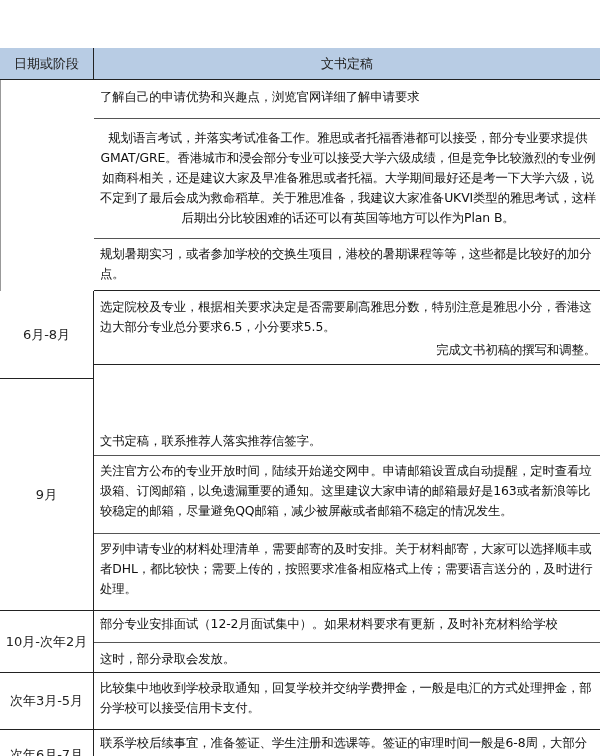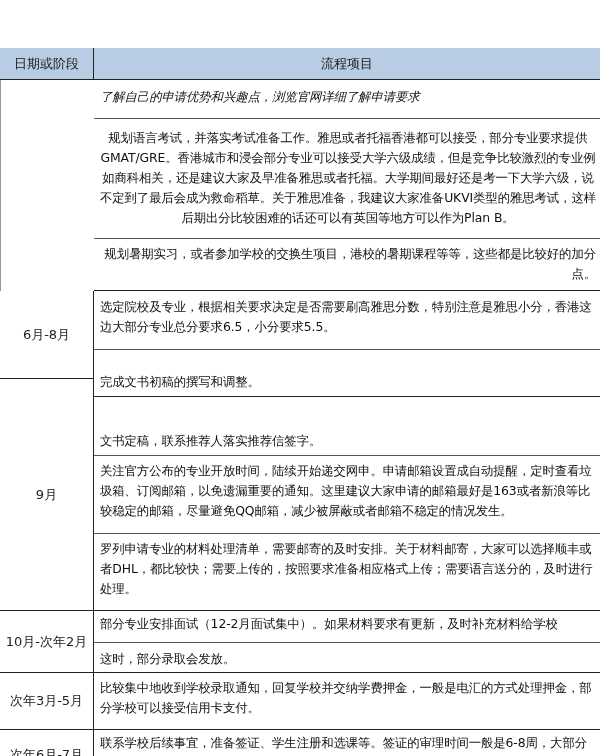--- a/index.html
+++ b/index.html
@@ -25,29 +25,29 @@
   .watermark { position: absolute; right: 14px; top: 718px; font-size: 15px;
                color: rgba(180,180,180,0.85); letter-spacing: 1px; }
 </style>
 </head>
 <body>
 
 <div class="tbl">
   <div class="left-edge"></div>
 
   <div class="hdr c1">日期或阶段</div>
-  <div class="hdr c2">流程项目</div>
+  <div class="hdr c2">文书定稿</div>
 
-  <div class="cell" style="top:32px;height:39px;padding-top:7px;font-style:italic;">了解自己的申请优势和兴趣点，浏览官网详细了解申请要求</div>
+  <div class="cell" style="top:32px;height:39px;padding-top:7px;">了解自己的申请优势和兴趣点，浏览官网详细了解申请要求</div>
   <div class="cell" style="top:71px;height:120px;padding-top:9px;text-align:center;">规划语言考试，并落实考试准备工作。雅思或者托福香港都可以接受，部分专业要求提供GMAT/GRE。香港城市和浸会部分专业可以接受大学六级成绩，但是竞争比较激烈的专业例如商科相关，还是建议大家及早准备雅思或者托福。大学期间最好还是考一下大学六级，说不定到了最后会成为救命稻草。关于雅思准备，我建议大家准备UKVI类型的雅思考试，这样后期出分比较困难的话还可以有英国等地方可以作为Plan B。</div>
-  <div class="cell last-of-group" style="top:191px;height:52px;padding-top:5px;text-align:right;">规划暑期实习，或者参加学校的交换生项目，港校的暑期课程等等，这些都是比较好的加分点。</div>
+  <div class="cell last-of-group" style="top:191px;height:52px;padding-top:5px;">规划暑期实习，或者参加学校的交换生项目，港校的暑期课程等等，这些都是比较好的加分点。</div>
 
   <div class="date" style="top:243px;height:88px;">6月-8月</div>
   <div class="cell" style="top:243px;height:59px;padding-top:6px;">选定院校及专业，根据相关要求决定是否需要刷高雅思分数，特别注意是雅思小分，香港这边大部分专业总分要求6.5，小分要求5.5。</div>
-  <div class="cell last-of-group" style="top:320px;height:29px;padding-top:4px;">完成文书初稿的撰写和调整。</div>
+  <div class="cell last-of-group" style="top:288px;height:29px;padding-top:4px;text-align:right;">完成文书初稿的撰写和调整。</div>
 
   <div class="date" style="top:331px;height:232px;">9月</div>
   <div class="cell" style="top:379px;height:29px;padding-top:4px;">文书定稿，联系推荐人落实推荐信签字。</div>
   <div class="cell" style="top:408px;height:78px;padding-top:5px;">关注官方公布的专业开放时间，陆续开始递交网申。申请邮箱设置成自动提醒，定时查看垃圾箱、订阅邮箱，以免遗漏重要的通知。这里建议大家申请的邮箱最好是163或者新浪等比较稳定的邮箱，尽量避免QQ邮箱，减少被屏蔽或者邮箱不稳定的情况发生。</div>
   <div class="cell last-of-group" style="top:486px;height:77px;padding-top:5px;">罗列申请专业的材料处理清单，需要邮寄的及时安排。关于材料邮寄，大家可以选择顺丰或者DHL，都比较快；需要上传的，按照要求准备相应格式上传；需要语言送分的，及时进行处理。</div>
 
   <div class="date" style="top:563px;height:62px;">10月-次年2月</div>
   <div class="cell" style="top:563px;height:32px;padding-top:3px;">部分专业安排面试（12-2月面试集中）。如果材料要求有更新，及时补充材料给学校</div>
   <div class="cell last-of-group" style="top:595px;height:30px;padding-top:6px;">这时，部分录取会发放。</div>
 

